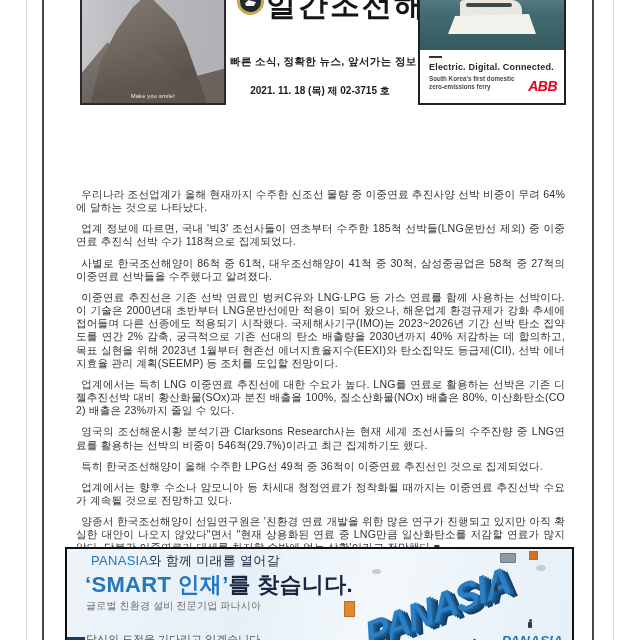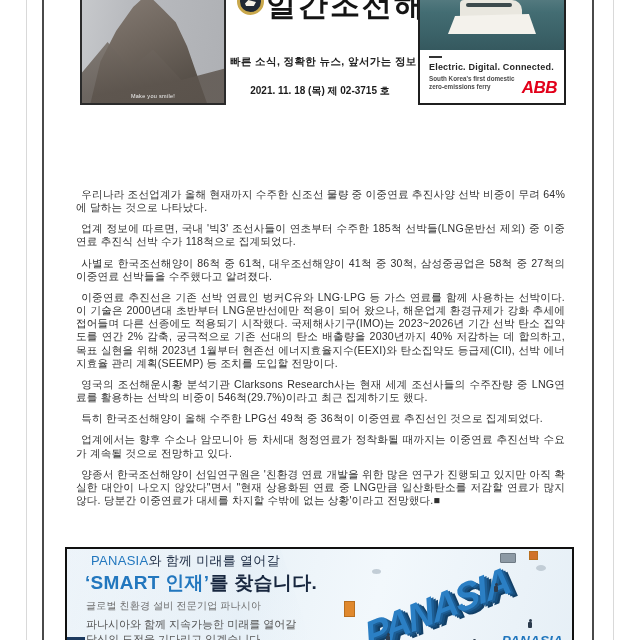--- a/index.html
+++ b/index.html
@@ -44,36 +44,36 @@
                  background:linear-gradient(to bottom,#5d8186 0%,#47707ا 30%,#3f6a70 30%,#35595f 100%);
                  background:linear-gradient(to bottom,#5d8186 0%,#436d73 35%,#35595f 100%); overflow:hidden; }
   .ferry-hull { position:absolute; left:28px; top:22px; width:88px; height:20px; background:#f4f2ec;
                 clip-path:polygon(0 100%,8% 10%,92% 0,100% 100%); }
   .ferry-cabin { position:absolute; left:40px; top:8px; width:62px; height:18px; background:#e9e7df;
                  border-radius:4px 10px 2px 2px; }
   .ferry-win { position:absolute; left:46px; top:11px; width:46px; height:4px; background:#3c4a4d; border-radius:2px; }
   .abb-dash { position:absolute; left:9px; top:64px; width:13px; height:2px; background:#333; }
   .abb-headline { position:absolute; left:9px; top:70px; font-size:9px; font-weight:bold; color:#262626; letter-spacing:.2px; }
   .abb-sub { position:absolute; left:9px; top:83px; font-size:6.3px; font-weight:bold; color:#4a4a4a; line-height:8px; }
-  .abb-logo { position:absolute; right:7px; top:86px; font-size:17px; font-weight:900; letter-spacing:-.5px; font-style:italic; }
+  .abb-logo { position:absolute; right:7px; top:86px; font-size:14px; font-weight:900; letter-spacing:-.5px; font-style:italic; }
 
   
   .article-title { position:absolute; left:65px; top:146px; width:510px; text-align:center;
                    font-size:24px; font-weight:bold; color:#000; letter-spacing:1px; white-space:nowrap; }
   .article-body { position:absolute; left:68px; top:180px; width:505px; font-size:10.6px; line-height:13.15px;
                   color:#2f2f2f; text-align:justify; word-break:break-all; letter-spacing:.2px; }
   .article-body p { margin:8px; text-indent:.5em; }
 
   
   .pan-ad { position:absolute; left:65px; top:547px; width:509px; height:132px; border:2px solid #101010;
             background:linear-gradient(105deg,#ffffff 0%,#eaf2f8 35%,#f2f8fc 60%,#e6eff6 100%); overflow:hidden; }
   .pan-streak { position:absolute; width:260px; height:200px; background:linear-gradient(120deg,rgba(190,215,235,.35),rgba(255,255,255,0));
                 transform:rotate(-18deg); left:-40px; top:-60px; }
   .pan-t1 { position:absolute; left:24px; top:3px; font-size:13px; font-weight:normal; letter-spacing:.3px; white-space:nowrap; }
-  .pan-t2 { position:absolute; left:18px; top:21px; font-size:19px; font-weight:bold; letter-spacing:.3px; white-space:nowrap; }
+  .pan-t2 { position:absolute; left:18px; top:21px; font-size:22px; font-weight:bold; letter-spacing:.3px; white-space:nowrap; }
   .pan-blue { color:#2277be; }
   .pan-dark { color:#18273f; }
   .pan-sub { position:absolute; left:19px; top:50px; font-size:10px; color:#6b6b6b; letter-spacing:.2px; }
   .pan-b1 { position:absolute; left:19px; top:68px; font-size:11px; color:#555; }
   .pan-b2 { position:absolute; left:19px; top:83px; font-size:11px; color:#555; }
   .pan-art { position:absolute; right:0; top:0; width:230px; height:132px; overflow:hidden; }
   .pan-3d { position:absolute; left:18px; top:38px; font-size:38px; font-weight:900; font-style:italic; color:#2b7fc4;
             transform:rotate(-22deg) skewX(-8deg); letter-spacing:-2px;
             text-shadow:2px 2px 0 #1d5f97,4px 4px 0 #174e7d,6px 6px 0 #123f66; }
   .person { position:absolute; width:4px; height:9px; }
@@ -120,36 +120,36 @@
       <span>zero-emissions ferry</span>
     </div>
     <div class="abb-logo" style="color: rgb(226, 0, 26);">ABB</div>
   </div>
 
   <div class="article-body">
       <p>우리나라 조선업계가 올해 현재까지 수주한 신조선 물량 중 이중연료 추진사양 선박 비중이 무려 64%에 달하는 것으로 나타났다.</p>
       <p>업계 정보에 따르면, 국내 '빅3' 조선사들이 연초부터 수주한 185척 선박들(LNG운반선 제외) 중 이중연료 추진식 선박 수가 118척으로 집계되었다.</p>
       <p>사별로 한국조선해양이 86척 중 61척, 대우조선해양이 41척 중 30척, 삼성중공업은 58척 중 27척의 이중연료 선박들을 수주했다고 알려졌다.</p>
       <p>이중연료 추진선은 기존 선박 연료인 벙커C유와 LNG·LPG 등 가스 연료를 함께 사용하는 선박이다. 이 기술은 2000년대 초반부터 LNG운반선에만 적용이 되어 왔으나, 해운업계 환경규제가 강화 추세에 접어들며 다른 선종에도 적용되기 시작했다. 국제해사기구(IMO)는 2023~2026년 기간 선박 탄소 집약도를 연간 2% 감축, 궁극적으로 기존 선대의 탄소 배출량을 2030년까지 40% 저감하는 데 합의하고, 목표 실현을 위해 2023년 1월부터 현존선 에너지효율지수(EEXI)와 탄소집약도 등급제(CII), 선박 에너지효율 관리 계획(SEEMP) 등 조치를 도입할 전망이다.</p>
+      <p>업계에서는 특히 LNG 이중연료 추진선에 대한 수요가 높다. LNG를 연료로 활용하는 선박은 기존 디젤추진선박 대비 황산화물(SOx)과 분진 배출을 100%, 질소산화물(NOx) 배출은 80%, 이산화탄소(CO2) 배출은 23%까지 줄일 수 있다.</p>
       <p>영국의 조선해운시황 분석기관 Clarksons Research사는 현재 세계 조선사들의 수주잔량 중 LNG연료를 활용하는 선박의 비중이 546척(29.7%)이라고 최근 집계하기도 했다.</p>
       <p>특히 한국조선해양이 올해 수주한 LPG선 49척 중 36척이 이중연료 추진선인 것으로 집계되었다.</p>
       <p>업계에서는 향후 수소나 암모니아 등 차세대 청정연료가 정착화될 때까지는 이중연료 추진선박 수요가 계속될 것으로 전망하고 있다.</p>
       <p>양종서 한국조선해양이 선임연구원은 '친환경 연료 개발을 위한 많은 연구가 진행되고 있지만 아직 확실한 대안이 나오지 않았다"면서 "현재 상용화된 연료 중 LNG만큼 일산화탄소를 저감할 연료가 많지 않다. 당분간 이중연료가 대세를 차지할 수밖에 없는 상황'이라고 전망했다.■</p>
     </div>
 
   <div class="pan-ad">
     <div class="pan-streak"></div>
     <div class="pan-t1">
       <span class="pan-blue">PANASIA</span><span class="pan-dark">와 함께 미래를 열어갈</span>
     </div>
     <div class="pan-t2">
       <span class="pan-blue">‘SMART 인재’</span><span class="pan-dark">를 찾습니다.</span>
     </div>
     <div class="pan-sub">글로벌 친환경 설비 전문기업 파나시아</div>
-    <div class="pan-b1">파나시아와 함께 지속가능한 미래를 열어갈</div>
     <div class="pan-b2">당신의 도전을 기다리고 있겠습니다.</div>
 
     <div class="pan-corner"></div>
 
     <div class="pan-art">
       <div class="monitor" style="right:56px; top:4px"></div>
       <div class="dot" style="width:10px;height:6px; right:26px; top:16px"></div>
 
       <div class="dot" style="width:9px;height:5px; left:30px; top:20px"></div>
       <div class="crate" style="left:2px; top:52px; width:11px; height:16px"></div>

